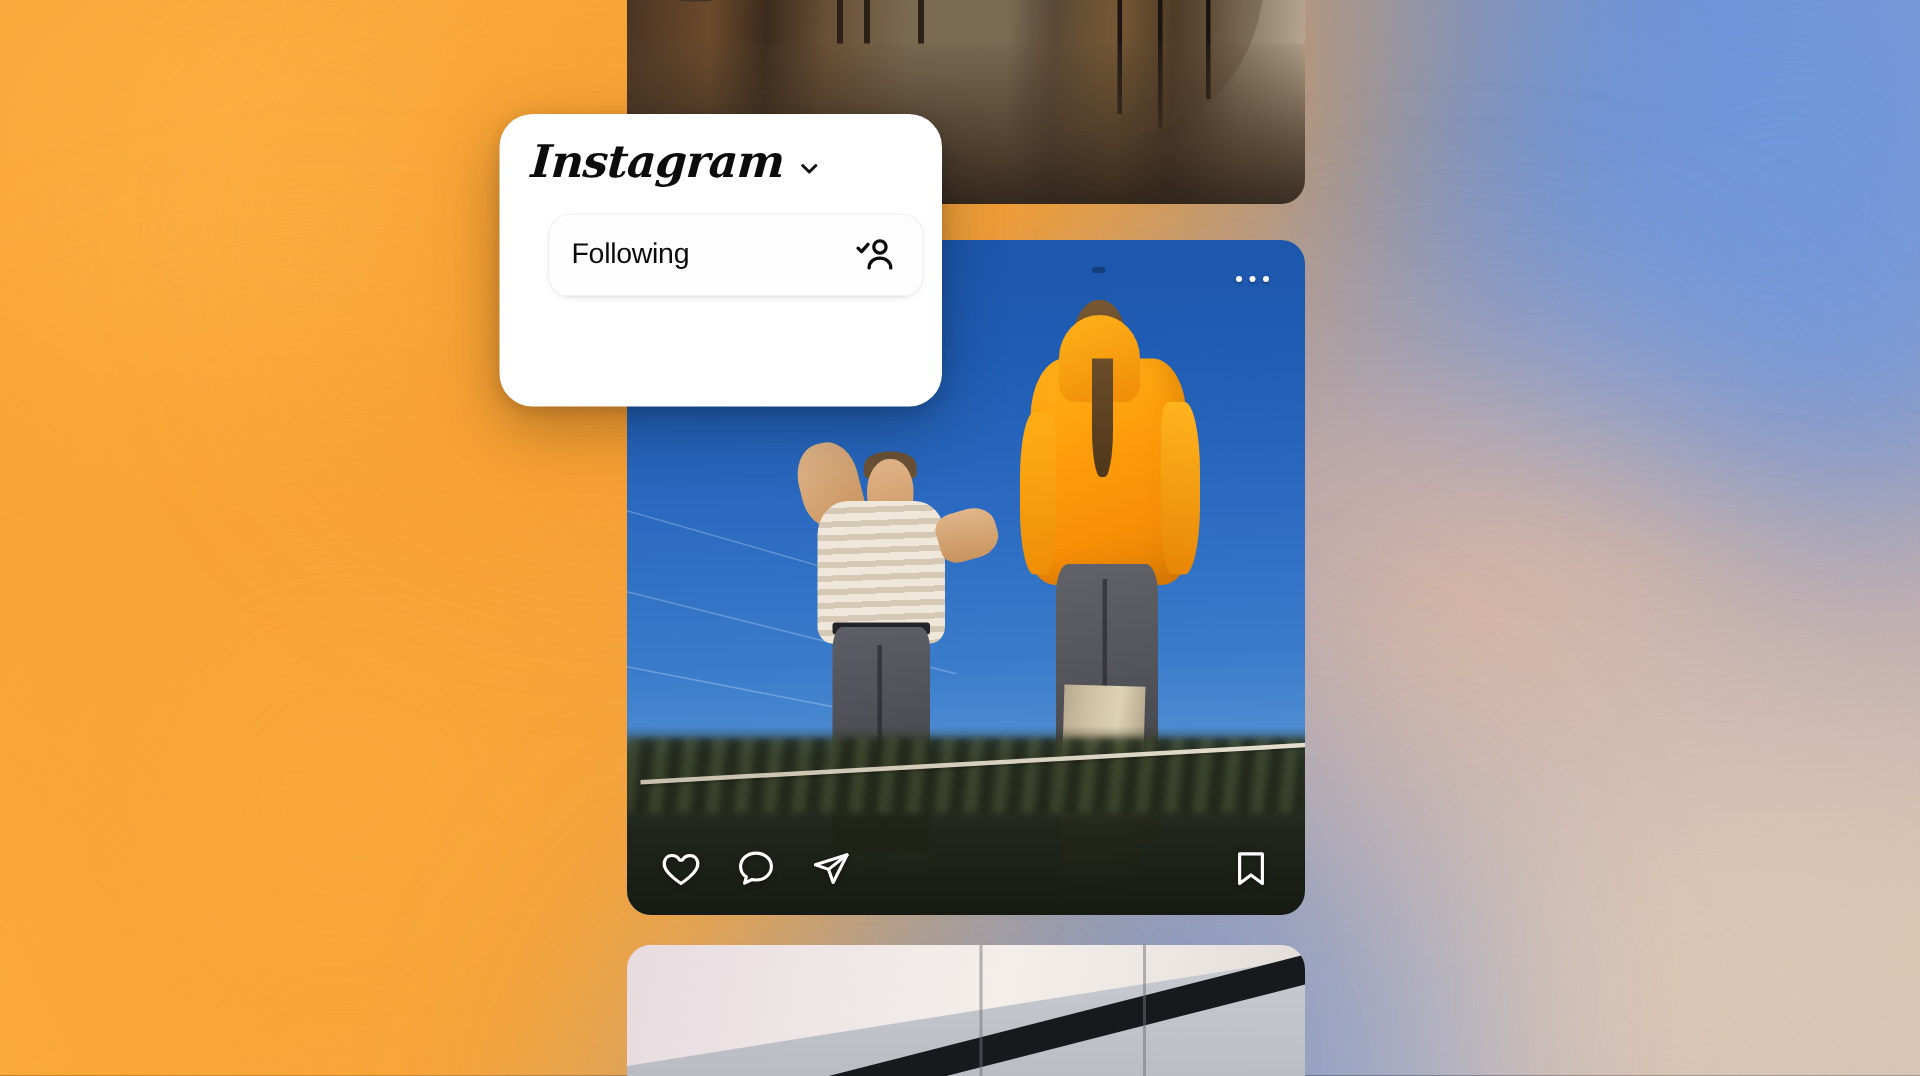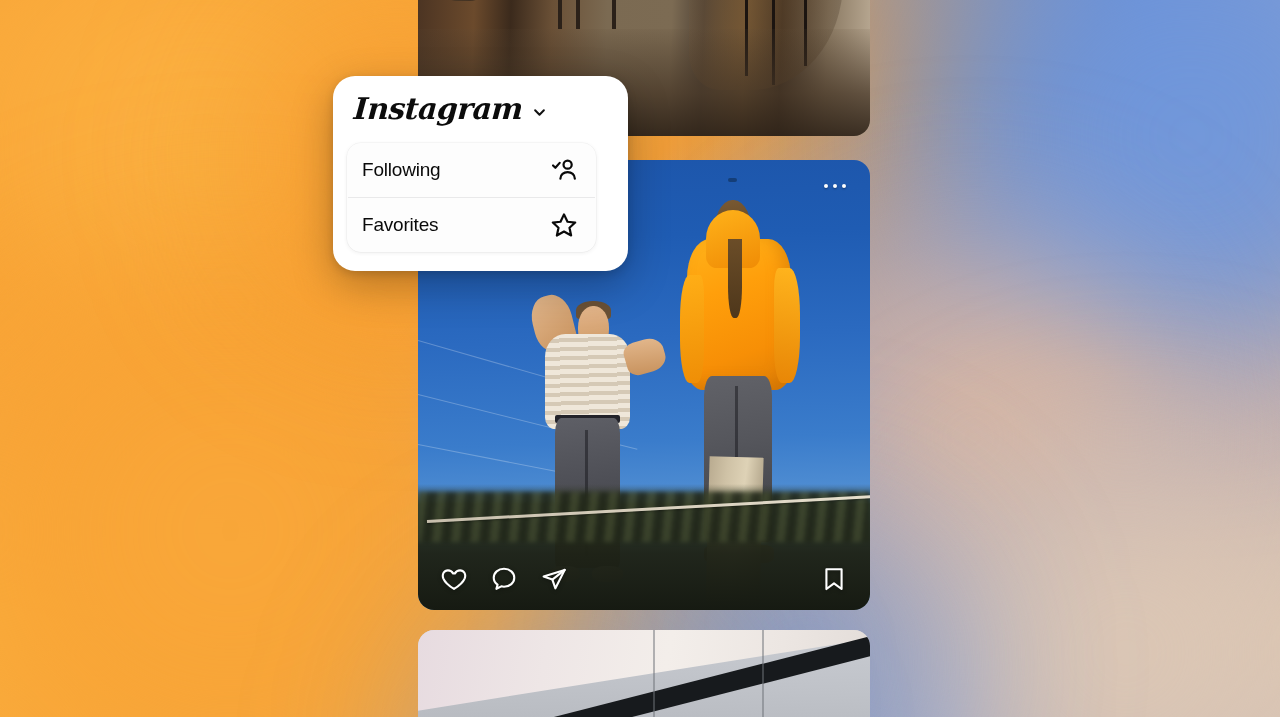--- a/index.html
+++ b/index.html
@@ -235,21 +235,21 @@
   }
   #brand .wordmark{
     font-family:"DejaVu Serif", serif;
     font-style:italic; font-weight:700; font-size:30px;
     letter-spacing:-0.6px; color:#0c0c0c; line-height:1;
     transform:skewX(-4deg);
   }
   #brand .chev{ width:15px; height:15px; margin-top:6px; }
 
   #menu{
-    position:absolute; left:14px; top:67px; width:249px;
+    position:absolute; left:33px; top:67px; width:249px;
     background:#fdfdfd; border-radius:14px;
     box-shadow:0 1px 4px rgba(0,0,0,0.07), 0 0 0 0.5px rgba(0,0,0,0.05);
     overflow:hidden;
   }
   .mitem{
     height:54px; display:flex; align-items:center; justify-content:space-between;
     padding:0 18px 0 15px; cursor:pointer;
   }
   .mitem .lbl{ font-size:19px; color:#0a0a0a; letter-spacing:-0.2px; }
   .mitem .ico{ width:28px; height:28px; display:block; }
@@ -382,23 +382,15 @@
         <svg viewBox="0 0 24 24" fill="none" stroke="#0a0a0a" stroke-width="1.9" stroke-linecap="round" stroke-linejoin="round">
           <circle cx="15.1" cy="7.4" r="3.5"></circle>
           <path d="M8.9 19.4c0-3.4 2.8-5.6 6.2-5.6s6.2 2.2 6.2 5.6"></path>
           <path d="M2.6 8.1 4.6 10.1 8.3 5.9"></path>
         </svg>
       </span>
     </div>
 
     <div class="mdiv"></div>
 
-    <div class="mitem">
-      <span class="lbl">Favorites</span>
-      <span class="ico">
-        <svg viewBox="0 0 24 24" fill="none" stroke="#0a0a0a" stroke-width="1.9" stroke-linecap="round" stroke-linejoin="round">
-          <path d="M12 2.9 15 9.2l6.6.7-4.9 4.5 1.4 6.6L12 17.6l-6.1 3.4 1.4-6.6L2.4 9.9 9 9.2z"></path>
-        </svg>
-      </span>
-    </div>
 
   </div>
 </div>
 
 </body></html>

